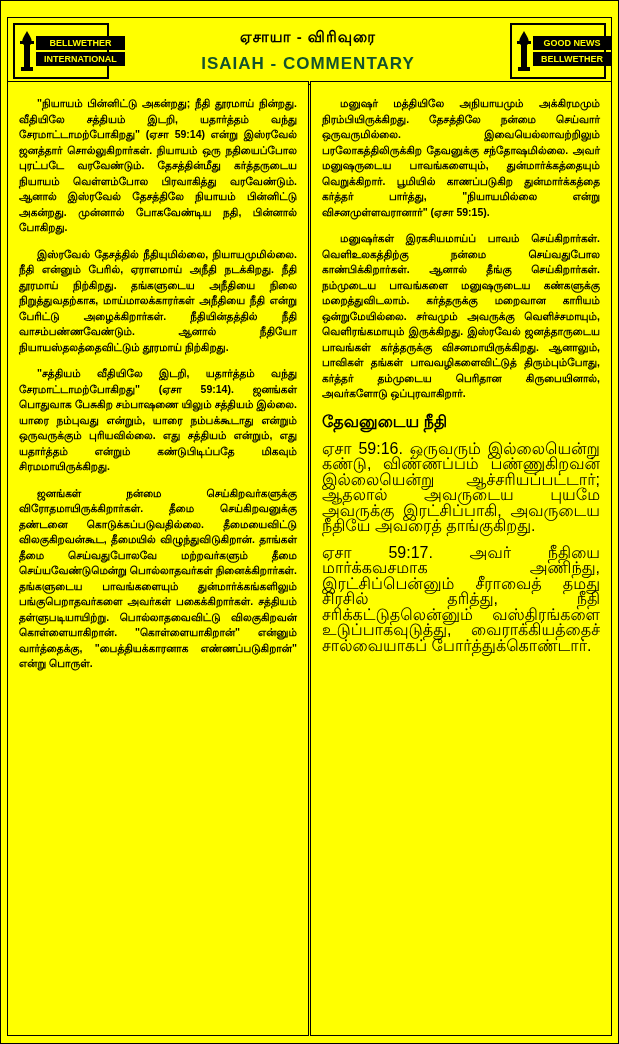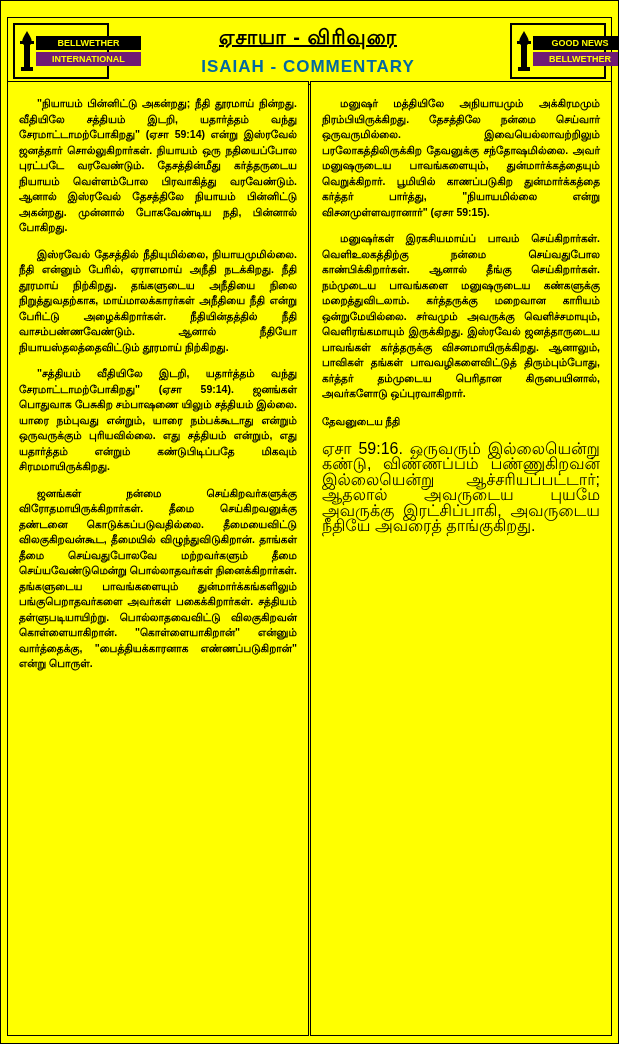--- a/index.html
+++ b/index.html
@@ -64,44 +64,43 @@
     font-family: "Liberation Sans", sans-serif;
   }
   .logo-text .l1 {
     display: block;
     background: #000000;
     color: #ffff00;
     padding: 1px 0;
   }
   .logo-text .l2 {
     display: block;
-    background: #701a75;
+    background: #000000;
     color: #ffff00;
-    padding: 1px 16px;
+    padding: 1px 8px;
     margin-top: 2px;
   }
   .title-wrap {
     flex: 1;
     display: flex;
     flex-direction: column;
     align-items: center;
     justify-content: center;
   }
   .title-ta {
-    font-size: 20px;
+    font-size: 15px;
     font-weight: bold;
     color: #000000;
     letter-spacing: 1px;
     margin-bottom: 6px;
-    text-decoration: underline;
   }
   .title-en {
     font-size: 17px;
     font-weight: bold;
-    color: #0369a1;
+    color: #14532d;
     letter-spacing: 1px;
   }
   
   .body-area {
     position: absolute;
     left: 6px;
     top: 80px;
     width: 605px;
     height: 955px;
     display: flex;
@@ -121,21 +120,21 @@
     font-size: 10.5px;
     line-height: 15.5px;
     text-align: justify;
     color: #000000;
     font-weight: bold;
     text-indent: 18px;
     font-family: "Liberation Sans", sans-serif;
   }
   h2.section-head {
     margin: 4px 0 10px 0;
-    font-size: 10px;
+    font-size: 16px;
     line-height: 18px;
     font-weight: bold;
     color: #000000;
     text-align: left;
   }
   h2.section-head span { display: block; }
   p.verse {
     margin: 0 0 11px 0;
     font-size: 16px;
     line-height: 15.5px;
@@ -198,16 +197,17 @@
       <p class="para">ஜனங்கள் நன்மை செய்கிறவர்களுக்கு விரோதமாயிருக்கிறார்கள். தீமை செய்கிறவனுக்கு தண்டனை கொடுக்கப்படுவதில்லை. தீமையைவிட்டு விலகுகிறவன்கூட, தீமையில் விழுந்துவிடுகிறான். தாங்கள் தீமை செய்வதுபோலவே மற்றவர்களும் தீமை செய்யவேண்டுமென்று பொல்லாதவர்கள் நினைக்கிறார்கள். தங்களுடைய பாவங்களையும் துன்மார்க்கங்களிலும் பங்குபெறாதவர்களை அவர்கள் பகைக்கிறார்கள். சத்தியம் தள்ளுபடியாயிற்று. பொல்லாதவைவிட்டு விலகுகிறவன் கொள்ளையாகிறான். "கொள்ளையாகிறான்" என்னும் வார்த்தைக்கு, "பைத்தியக்காரனாக எண்ணப்படுகிறான்" என்று பொருள்.</p>
     </div>
 
     <div class="col right">
       <p class="para">மனுஷர் மத்தியிலே அநியாயமும் அக்கிரமமும் நிரம்பியிருக்கிறது. தேசத்திலே நன்மை செய்வார் ஒருவருமில்லை. இவையெல்லாவற்றிலும் பரலோகத்திலிருக்கிற தேவனுக்கு சந்தோஷமில்லை. அவர் மனுஷருடைய பாவங்களையும், துன்மார்க்கத்தையும் வெறுக்கிறார். பூமியில் காணப்படுகிற துன்மார்க்கத்தை கர்த்தர் பார்த்து, "நியாயமில்லை என்று விசனமுள்ளவரானார்" (ஏசா 59:15).</p>
       <p class="para">மனுஷர்கள் இரகசியமாய்ப் பாவம் செய்கிறார்கள். வெளிஉலகத்திற்கு நன்மை செய்வதுபோல காண்பிக்கிறார்கள். ஆனால் தீங்கு செய்கிறார்கள். நம்முடைய பாவங்களை மனுஷருடைய கண்களுக்கு மறைத்துவிடலாம். கர்த்தருக்கு மறைவான காரியம் ஒன்றுமேயில்லை. சர்வமும் அவருக்கு வெளிச்சமாயும், வெளிரங்கமாயும் இருக்கிறது. இஸ்ரவேல் ஜனத்தாருடைய பாவங்கள் கர்த்தருக்கு விசனமாயிருக்கிறது. ஆனாலும், பாவிகள் தங்கள் பாவவழிகளைவிட்டுத் திரும்பும்போது, கர்த்தர் தம்முடைய பெரிதான கிருபையினால், அவர்களோடு ஒப்புரவாகிறார்.</p>
       <h2 class="section-head">
         <span>தேவனுடைய நீதி</span>
       </h2>
       <p class="verse">ஏசா 59:16. ஒருவரும் இல்லையென்று கண்டு, விண்ணப்பம் பண்ணுகிறவன் இல்லையென்று ஆச்சரியப்பட்டார்; ஆதலால் அவருடைய புயமே அவருக்கு இரட்சிப்பாகி, அவருடைய நீதியே அவரைத் தாங்குகிறது.</p>
+      <p class="verse">ஏசா 59:17. அவர் நீதியை மார்க்கவசமாக அணிந்து, இரட்சிப்பென்னும் சீராவைத் தமது சிரசில் தரித்து, நீதி சரிக்கட்டுதலென்னும் வஸ்திரங்களை உடுப்பாகவுடுத்து, வைராக்கியத்தைச் சால்வையாகப் போர்த்துக்கொண்டார்.</p>
     </div>
 
   </div>
 </div>
 
 </body></html>

